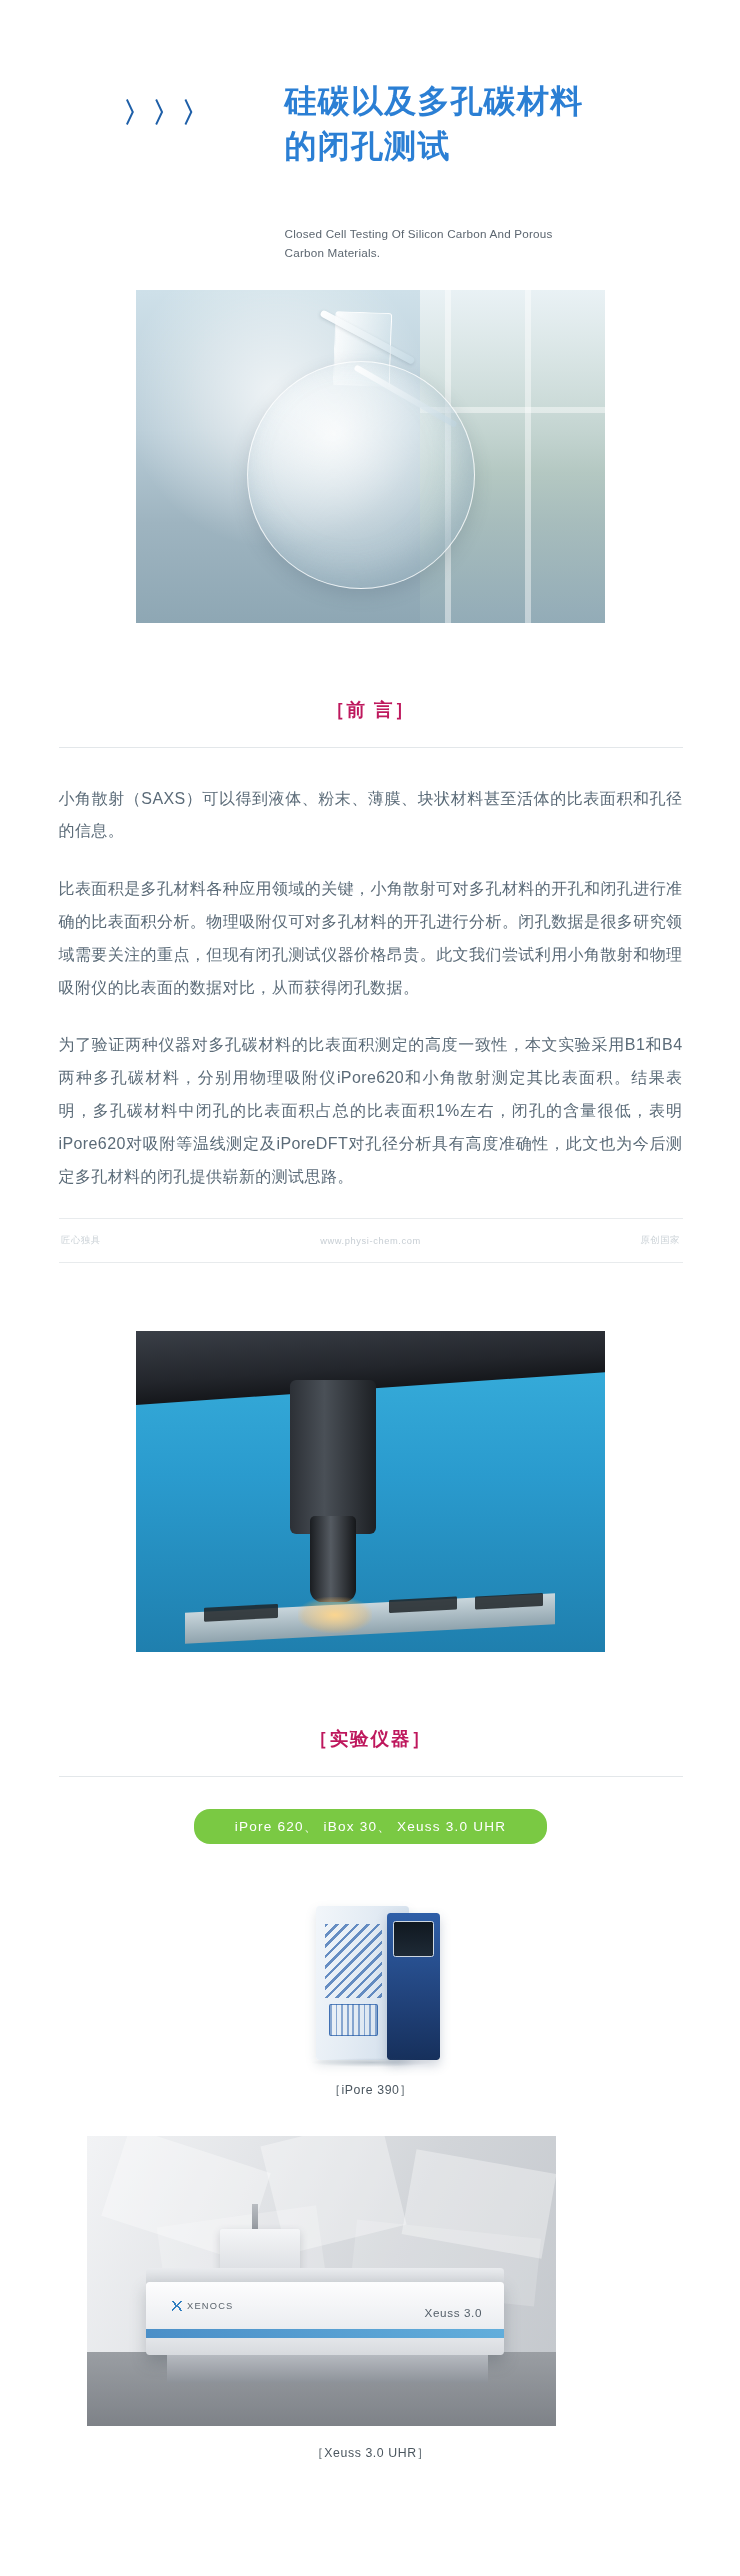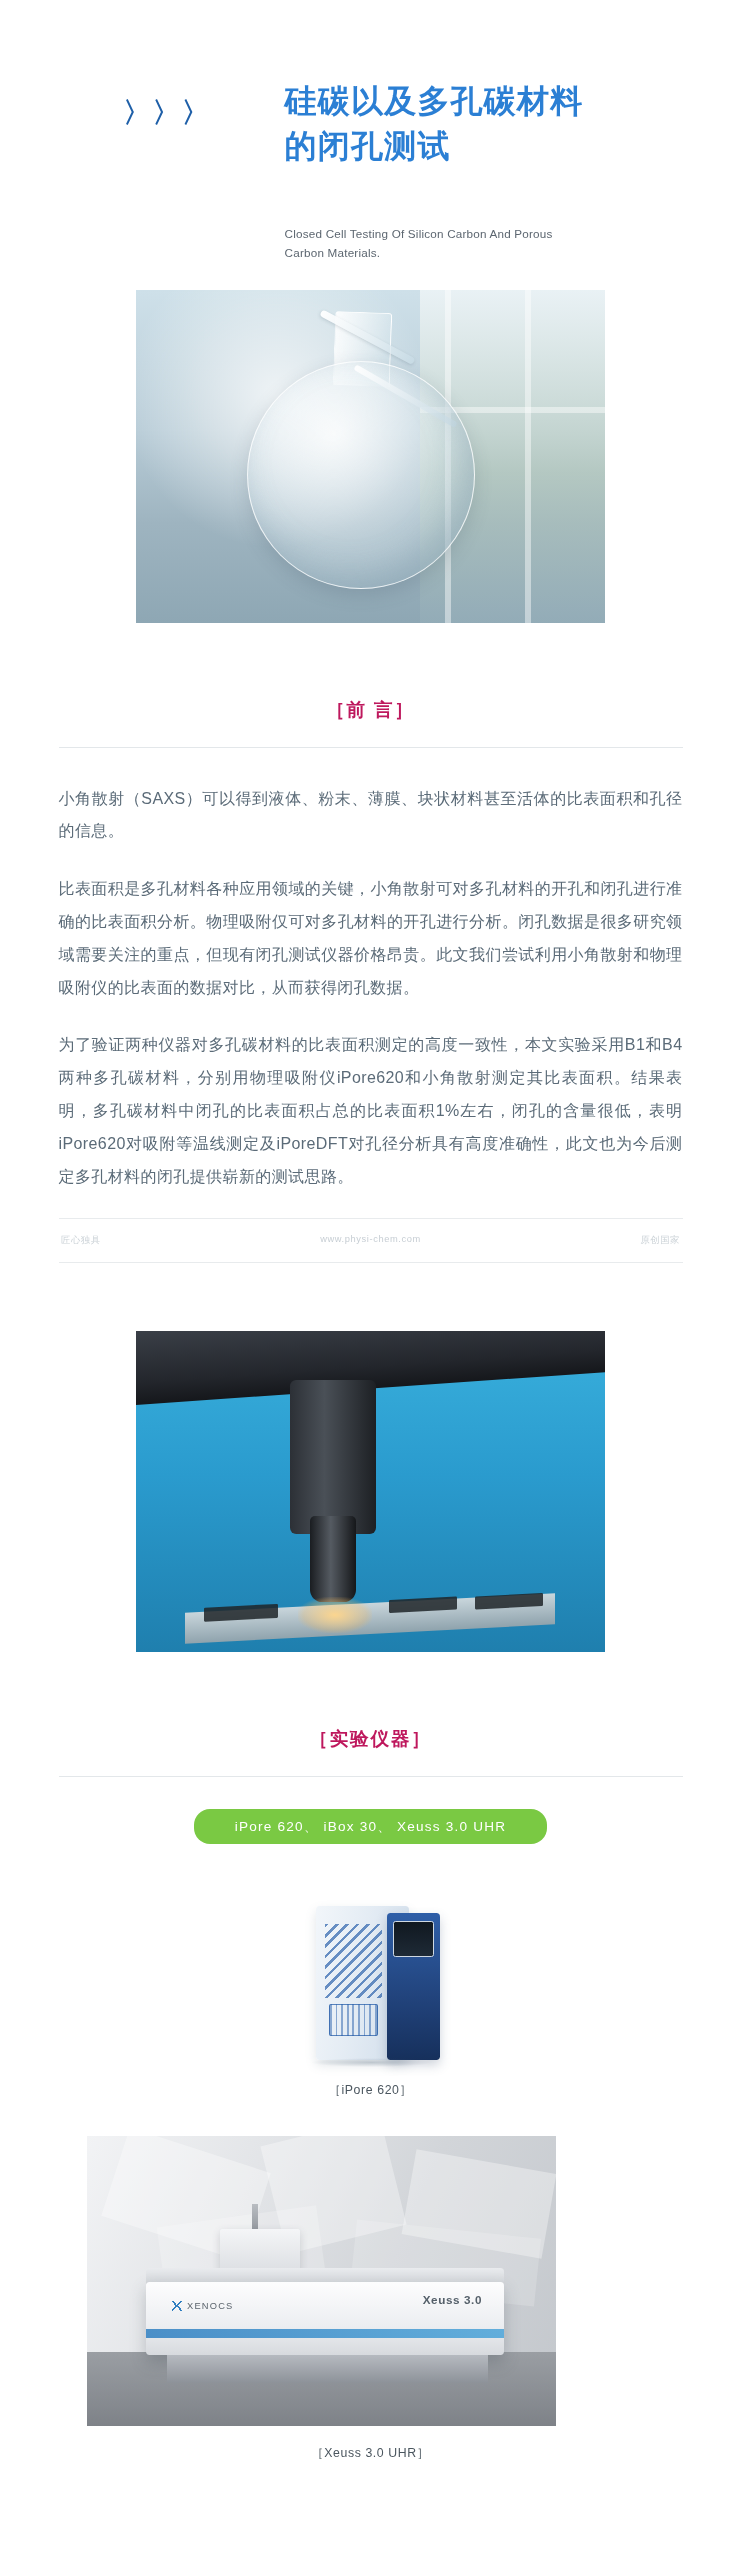--- a/index.html
+++ b/index.html
@@ -146,20 +146,21 @@
   }
 
   
   .footer-strip {
     width: 624px; margin: 21px auto 0 auto;
     border-top: 0.6px solid #e8ebed;
     border-bottom: 0.6px solid #e8ebed;
     padding: 15px 2.5px;
     display: flex;
     justify-content: space-between;
+    align-items: center;
     font-size: 9.3px;
     color: #cbd2d7;
     letter-spacing: 0.6px;
   }
   .footer-strip .mid { color: #c7ced4; }
 
   
   .micro-wrap {
     width: 469px; height: 321px;
     margin: 68px auto 0 auto;
@@ -374,22 +375,22 @@
     font-size: 9.3px; color: #5b646d; letter-spacing: 1.2px;
     display: flex; align-items: center; gap: 5px;
   }
   .xe-logo .mark {
     display: inline-block; width: 10px; height: 10px;
     background:
       linear-gradient(45deg, transparent 45%, #2f7fc1 45%, #2f7fc1 55%, transparent 55%),
       linear-gradient(-45deg, transparent 45%, #2f7fc1 45%, #2f7fc1 55%, transparent 55%);
   }
   .xe-model {
-    position: absolute; right: 74px; top: 157px;
-    font-size: 11.7px; color: #55606a; letter-spacing: 0.6px; font-weight: bold;
+    position: absolute; right: 74px; top: 170px;
+    font-size: 11.7px; color: #55606a; letter-spacing: 0.6px;
   }
   .xeuss-caption {
     text-align: center;
     margin-top: 18.5px;
     font-size: 12.3px;
     color: #4b565f;
     letter-spacing: 0.6px;
   }
   .bottom-pad { height: 56px; }
 </style>
@@ -463,21 +464,21 @@
 
     <div class="instr-item">
       <div class="instr-art">
         <div class="ip-base"></div>
         <div class="ip-deco"></div>
         <div class="ip-deco2"></div>
         <div class="ip-panel"></div>
         <div class="ip-screen"></div>
         <div class="ip-shadow"></div>
       </div>
-      <div class="instr-caption">［iPore 620］</div>
+      <div class="instr-caption">［iPore 390］</div>
     </div>
 
 
   </div>
 
   <div class="xeuss-wrap">
     <div class="xeuss-img">
       <div class="xe-bg"></div>
       <div class="xe-facet" style="left:25px;  top:12.3px;  width:148px; height:93px;"></div>
       <div class="xe-facet" style="left:185px; top:-6.2px; width:123px; height:111px; transform:rotate(-14deg);"></div>

